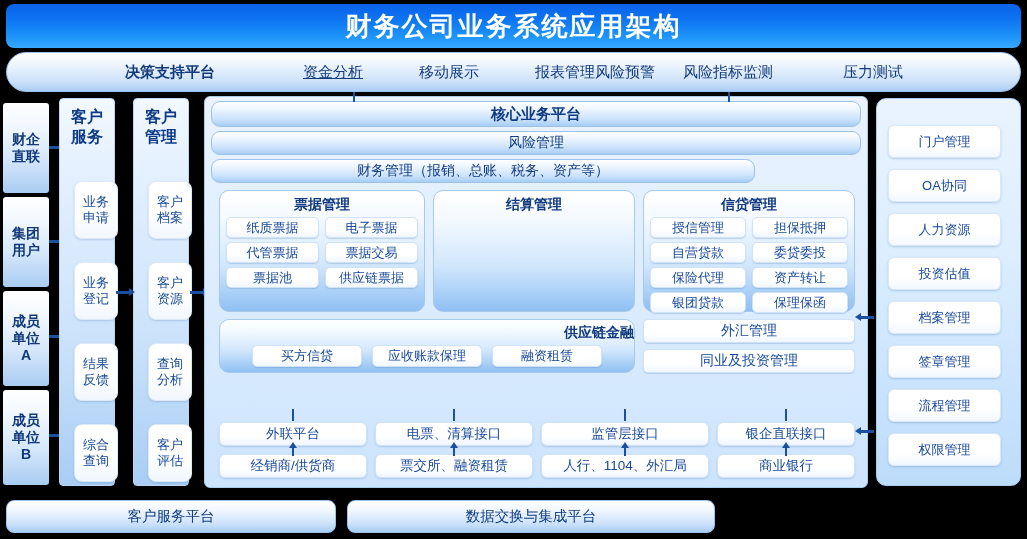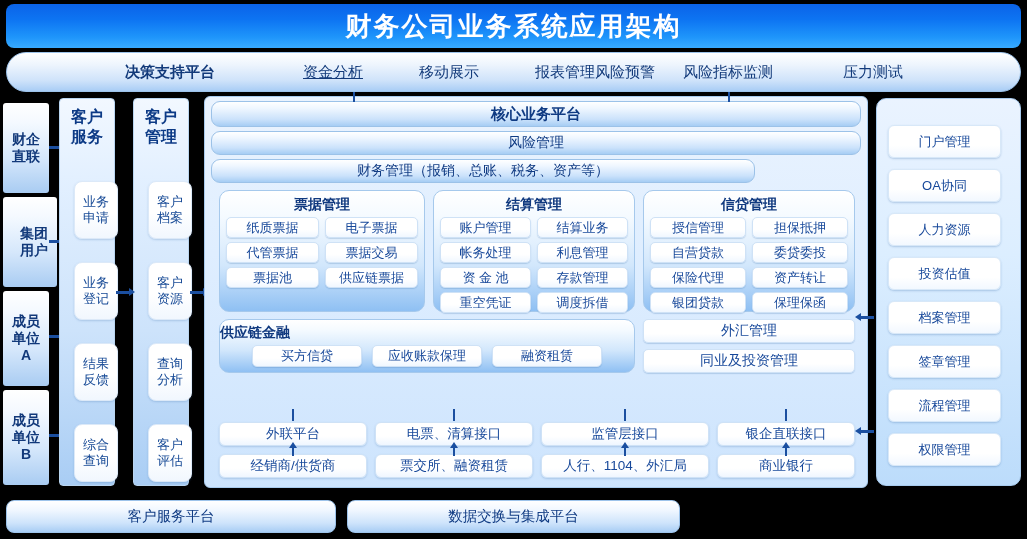--- a/index.html
+++ b/index.html
@@ -80,21 +80,21 @@
     display: flex;
     align-items: center;
     justify-content: center;
     text-align: center;
     color: #12397a;
     font-size: 14px;
     font-weight: bold;
     line-height: 1.22;
   }
   #chan0 { top: 103px; height: 90px; }
-  #chan1 { top: 197px; height: 90px; padding-left: 8px; }
+  #chan1 { top: 197px; height: 90px; }
   #chan2 { top: 291px; height: 95px; }
   #chan3 { top: 390px; height: 95px; }
 
   
   .custcol {
     position: absolute;
     width: 56px;
     top: 98px;
     height: 388px;
     border-radius: 4px;
@@ -219,21 +219,21 @@
 
   
   #grpSupply {
     position: absolute;
     left: 14px; top: 222px; width: 416px; height: 54px;
     border-radius: 10px;
     background: linear-gradient(to bottom, #ffffff 0%, #f4faff 20%, #d2e7fc 58%, #8fc0f3 100%);
     border: 1px solid #a6c9ec;
     box-sizing: border-box;
   }
-  #grpSupply .g-title { position:absolute; top:4px; left:0; width:100%; text-align:left; color:#10397f; font-size:14px; font-weight:bold; }
+  #grpSupply .g-title { position:absolute; top:4px; left:0; width:100%; text-align:right; color:#10397f; font-size:14px; font-weight:bold; }
   #grpSupply .g-row {
     position: absolute; top: 25px; left: 22px; right: 22px;
     display: flex; gap: 10px; justify-content: center;
   }
   #grpSupply .chip { width: 110px; height: 22px; font-size: 13px; }
 
   
   .fxbar {
     position: absolute;
     left: 438px;
@@ -301,21 +301,21 @@
     top: 500px;
     height: 33px;
     border-radius: 8px 8px 8px 8px;
     background: linear-gradient(to bottom, #ffffff 0%, #f0f7ff 30%, #cde3fb 72%, #a8cdf4 100%);
     border: 1px solid #9dc3ea;
     box-sizing: border-box;
     display: flex; align-items: center; justify-content: center;
     color: #103b83; font-size: 14.5px;
   }
   #plat0 { left: 6px;   width: 330px; }
-  #plat1 { left: 347px; width: 333px; font-family: Liberation Mono, monospace; }
+  #plat1 { left: 347px; width: 368px; font-family: Liberation Mono, monospace; }
   #plat2 { left: 690px; width: 331px; margin-top: 48px; }
 
   
   .conn-h {
     position: absolute;
     height: 3px;
     background: #1b4fa0;
   }
   .conn-v {
     position: absolute;
@@ -479,30 +479,20 @@
         <div class="chip">电子票据</div>
         <div class="chip">代管票据</div>
         <div class="chip">票据交易</div>
         <div class="chip">票据池</div>
         <div class="chip">供应链票据</div>
       </div>
     </div>
 
     <div class="group" id="grpSettle">
       <div class="g-title">结算管理</div>
-      <div class="g-grid">
-        <div class="chip">账户管理</div>
-        <div class="chip">结算业务</div>
-        <div class="chip">帐务处理</div>
-        <div class="chip">利息管理</div>
-        <div class="chip">资 金 池</div>
-        <div class="chip">存款管理</div>
-        <div class="chip">重空凭证</div>
-        <div class="chip">调度拆借</div>
-      </div>
     </div>
 
     <div class="group" id="grpCredit">
       <div class="g-title">信贷管理</div>
       <div class="g-grid">
         <div class="chip">授信管理</div>
         <div class="chip">担保抵押</div>
         <div class="chip">自营贷款</div>
         <div class="chip">委贷委投</div>
         <div class="chip">保险代理</div>

